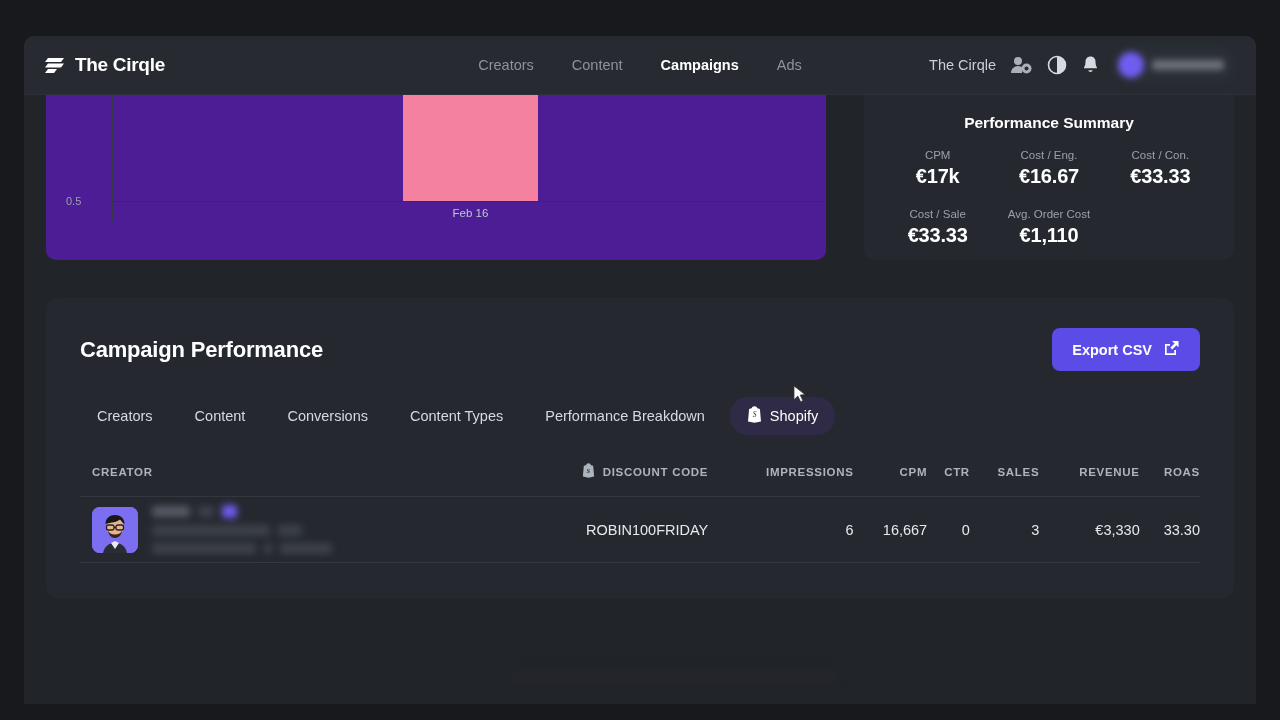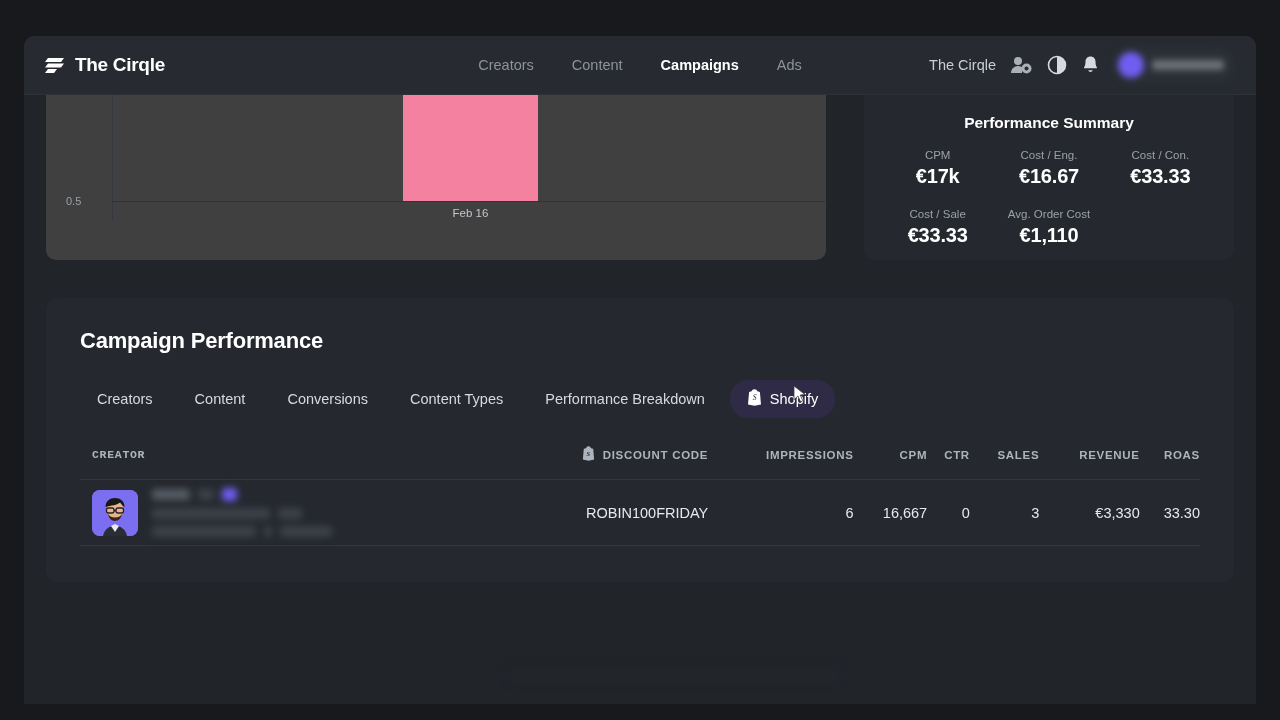--- a/index.html
+++ b/index.html
@@ -78,21 +78,21 @@
     padding: 0 22px;
   }
   
   .top-row {
     display: flex; gap: 38px;
     padding-top: 0;
   }
   .chart-card {
     position: relative;
     width: 780px; height: 165px;
-    background: #404040;
+    background: #4c1d95;
     border-radius: 0 0 10px 10px;
     overflow: hidden;
   }
   .chart-inner { position: relative; width: 100%; height: 100%; }
   .y-tick {
     position: absolute; left: 20px; top: 106px;
     transform: translateY(-50%);
     color: #9aa0a8; font-size: 11px;
   }
   .y-axis {
@@ -171,21 +171,21 @@
     cursor: pointer; white-space: nowrap;
   }
   .tab.active { background: #2f2b47; color: #ffffff; }
   
   .tbl { width: 100%; margin-top: 28px; border-collapse: collapse; }
   .tbl th {
     color: #aeb4bd; font-size: 11.5px; font-weight: bold;
     letter-spacing: 0.7px; text-transform: uppercase;
     padding: 0 0 16px; text-align: right; white-space: nowrap;
   }
-  .tbl th.left { text-align: left; padding-left: 12px; font-family: Liberation Mono, monospace; }
+  .tbl th.left { text-align: left; padding-left: 12px; }
   .tbl thead tr { border-bottom: 1px solid #33373e; }
   .tbl td {
     color: #e6e9ed; font-size: 14.5px;
     padding: 8px 0; text-align: right; white-space: nowrap;
   }
   .tbl tbody tr { border-bottom: 1px solid #33373e; }
   .th-inner { display: inline-flex; align-items: center; gap: 8px; }
   .creator-cell { display: flex; align-items: center; gap: 14px; padding-left: 12px; }
   .creator-avatar {
     width: 46px; height: 46px; border-radius: 8px;
@@ -300,20 +300,29 @@
               <div class="metric-label">Avg. Order Cost</div>
               <div class="metric-value">€1,110</div>
             </div>
           </div>
         </div>
       </div>
 
       <div class="perf-card">
         <div class="perf-head">
           <div class="perf-title">Campaign Performance</div>
+          <button class="export-btn">
+            <span>Export CSV</span>
+            <span>
+              <svg width="17" height="16" viewBox="0 0 17 16">
+                <path d="M2 4h5v1.7H3.7v7.6h7.6V10H13v5H2z" fill="#ffffff"></path>
+                <path d="M9 1h6.5v6.3l-2.1-2.1-4.2 4.2-1.8-1.8 4.2-4.2z" fill="#ffffff"></path>
+              </svg>
+            </span>
+          </button>
         </div>
 
         <div class="tabs">
           <span class="tab">
             <span>Creators</span>
           </span>
           <span class="tab">
             <span>Content</span>
           </span>
           <span class="tab">

